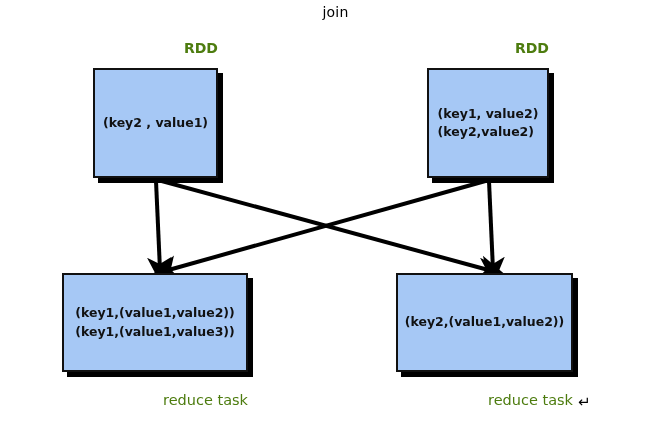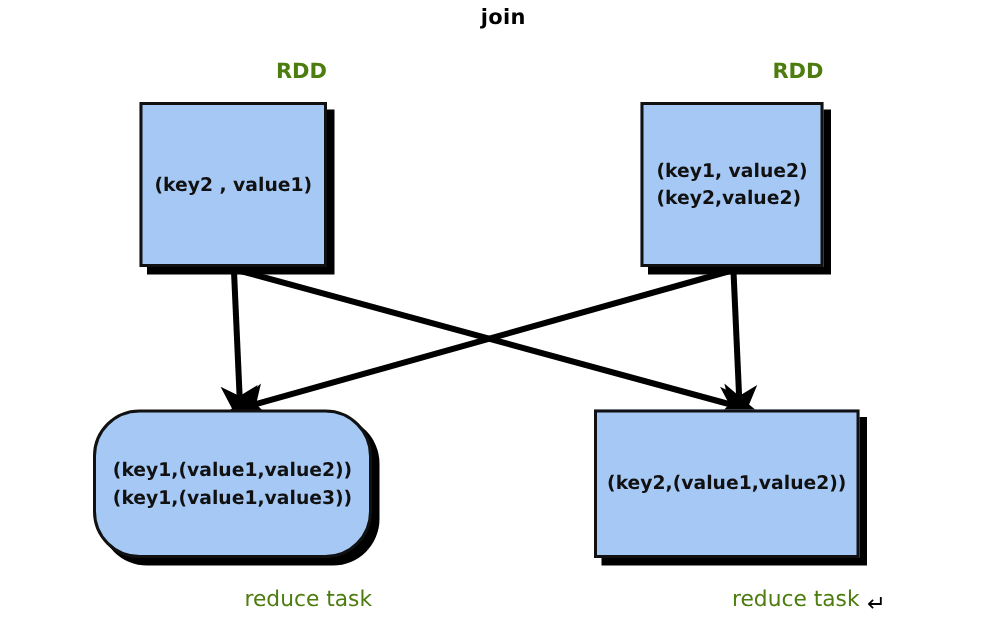--- a/index.html
+++ b/index.html
@@ -17,21 +17,21 @@
   }
 
   
   .title {
     position: absolute;
     left: 0;
     top: 4px;
     width: 671px;
     text-align: center;
     font-size: 14px;
-    font-weight: 700;
+    font-weight: 400;
     color: #000000;
     letter-spacing: 0.2px;
   }
 
   
   .caption {
     position: absolute;
     font-size: 14px;
     font-weight: 700;
     color: #4d7c0f;
@@ -57,21 +57,21 @@
     background: #a6c8f5;
     border: 2px solid #111111;
     box-shadow: 5px 5px 0 0 #000000;
     box-sizing: border-box;
     display: flex;
     align-items: center;
     justify-content: center;
   }
   .box-top-left     { left: 93px;  top: 68px;  width: 125px; height: 110px; }
   .box-top-right    { left: 427px; top: 68px;  width: 122px; height: 110px; align-items: center; }
-  .box-bottom-left  { left: 62px;  top: 273px; width: 186px; height: 99px; border-radius: 31px; }
+  .box-bottom-left  { left: 62px;  top: 273px; width: 186px; height: 99px; }
   .box-bottom-right { left: 396px; top: 273px; width: 177px; height: 99px; }
 
   .box-lines {
     font-size: 12.5px;
     font-weight: 700;
     color: #111111;
     line-height: 1.45;
     text-align: left;
     white-space: nowrap;
   }

